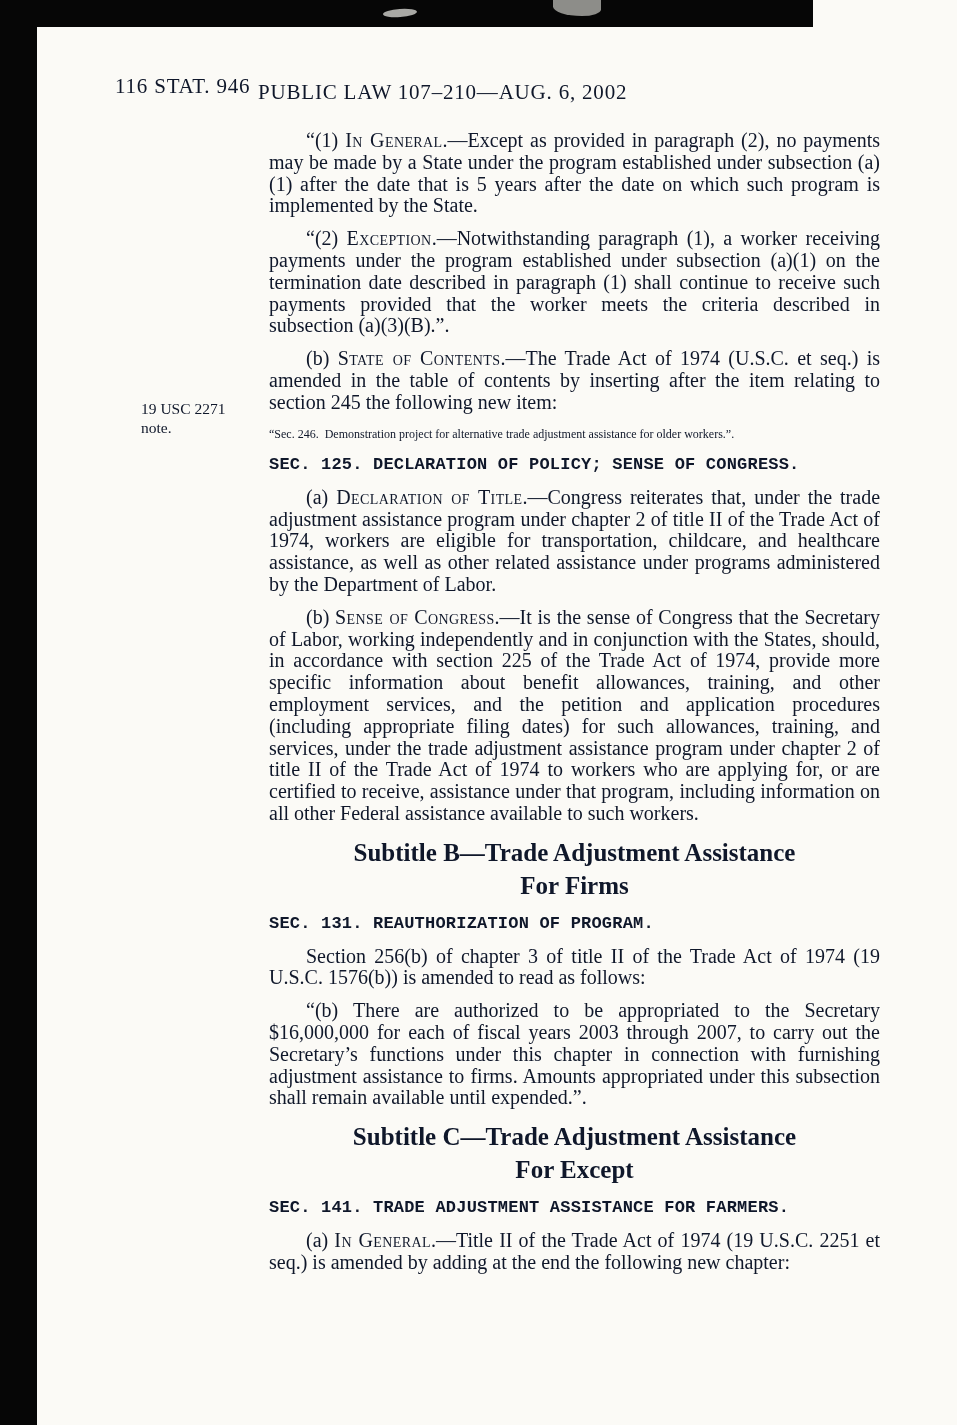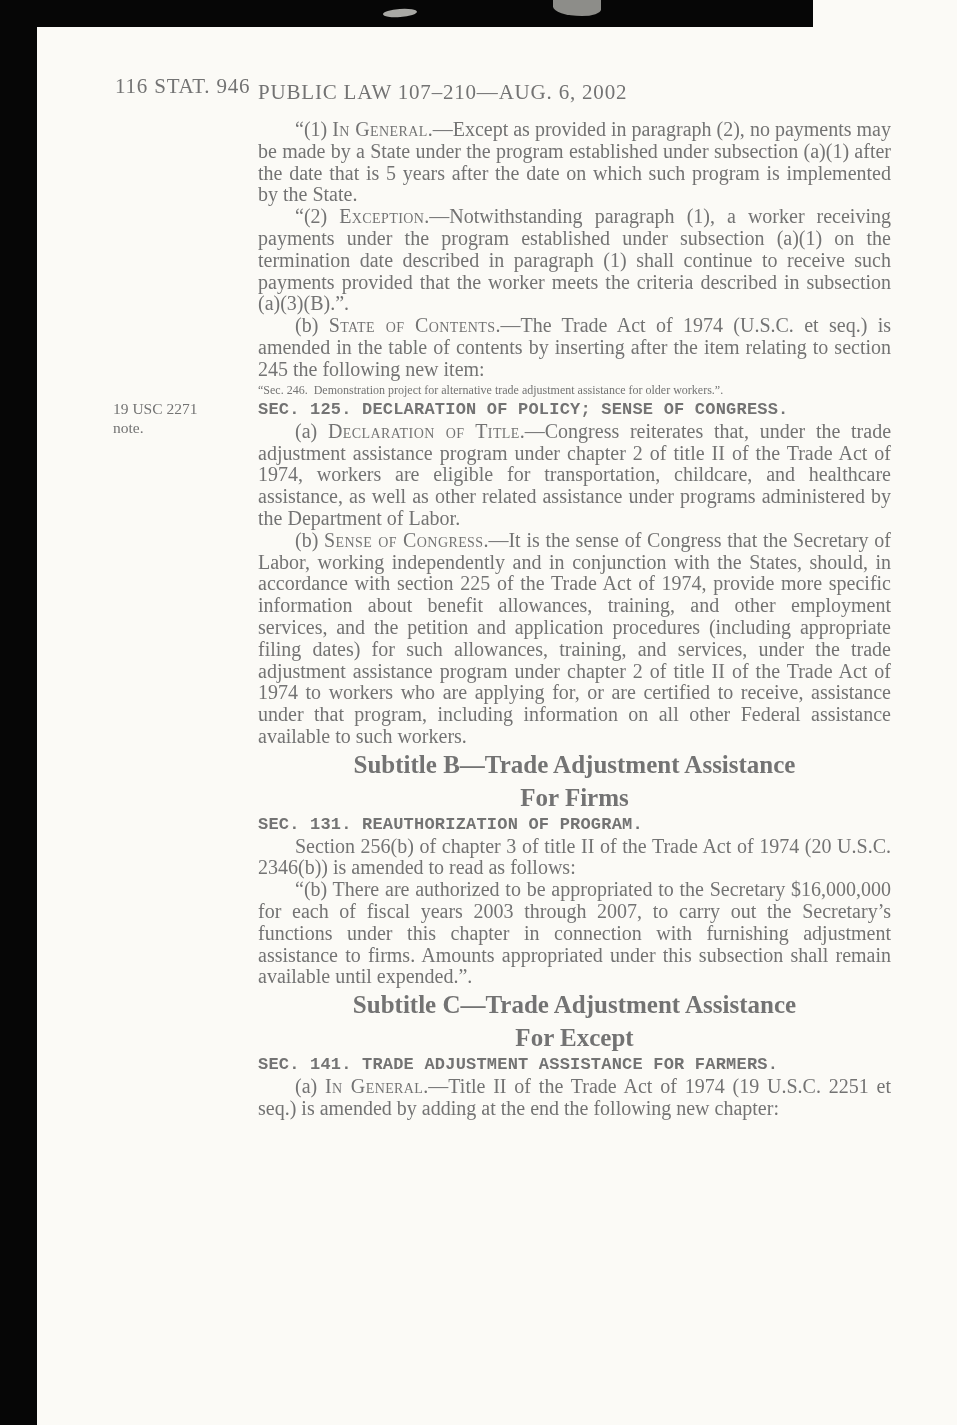--- a/index.html
+++ b/index.html
@@ -6,21 +6,21 @@
     margin: 0;
     padding: 0;
     background: #ffffff;
   }
   .page {
     position: relative;
     width: 957px;
     height: 1425px;
     background: #fbfaf6;
     font-family: "Liberation Serif", "DejaVu Serif", serif;
-    color: #737373;
+    color: #0f172a;
     overflow: hidden;
   }
   
   .bar-left {
     position: absolute;
     left: 0; top: 0;
     width: 37px; height: 1425px;
     background: #060606;
   }
   .bar-top {
@@ -62,31 +62,31 @@
   }
   
   .margin-note {
     position: absolute;
     left: 113px; top: 434px;
     width: 135px;
     font-size: 15.5px;
     line-height: 18.5px;
     text-align: left;
   }
-  .mn-line { display: block; }
+  .mn-line { display: block; margin-left: 28px; }
   
   .content {
     position: absolute;
     top: 119px; left: 258px;
     width: 633px;
     font-size: 20px;
     line-height: 21.8px;
     text-align: justify;
   }
-  .content p { margin: 0; }
+  .content p { margin: 11px; }
   .q { margin-left: 38px; text-indent: 37px; }     
   .m { text-indent: 37px; }                        
   .sc { font-variant: small-caps; letter-spacing: 0.4px; }
   .note {
     font-size: 12px;
     line-height: 18.5px;
     margin: 10px 0 8px 0;
     padding-left: 90px;
     text-indent: -90px;
     text-align: left;
@@ -140,21 +140,21 @@
     <p class="sec-h">SEC. 125. DECLARATION OF POLICY; SENSE OF CONGRESS.</p>
 
     <p class="m"><span>(a) </span><span class="sc">Declaration of Title</span><span>.—Congress reiterates that, under the trade adjustment assistance program under chapter 2 of title II of the Trade Act of 1974, workers are eligible for transportation, childcare, and healthcare assistance, as well as other related assistance under programs administered by the Department of Labor.</span></p>
 
     <p class="m"><span>(b) </span><span class="sc">Sense of Congress</span><span>.—It is the sense of Congress that the Secretary of Labor, working independently and in conjunction with the States, should, in accordance with section 225 of the Trade Act of 1974, provide more specific information about benefit allowances, training, and other employment services, and the petition and application procedures (including appropriate filing dates) for such allowances, training, and services, under the trade adjustment assistance program under chapter 2 of title II of the Trade Act of 1974 to workers who are applying for, or are certified to receive, assistance under that program, including information on all other Federal assistance available to such workers.</span></p>
 
     <p class="subtitle"><span>Subtitle B—Trade Adjustment Assistance</span><br><span>For Firms</span></p>
 
     <p class="sec-h">SEC. 131. REAUTHORIZATION OF PROGRAM.</p>
 
-    <p class="m">Section 256(b) of chapter 3 of title II of the Trade Act of 1974 (20 U.S.C. 2346(b)) is amended to read as follows:</p>
+    <p class="m">Section 256(b) of chapter 3 of title II of the Trade Act of 1974 (19 U.S.C. 1576(b)) is amended to read as follows:</p>
 
     <p class="m">“(b) There are authorized to be appropriated to the Secretary $16,000,000 for each of fiscal years 2003 through 2007, to carry out the Secretary’s functions under this chapter in connection with furnishing adjustment assistance to firms. Amounts appropriated under this subsection shall remain available until expended.”.</p>
 
     <p class="subtitle"><span>Subtitle C—Trade Adjustment Assistance</span><br><span>For Except</span></p>
 
     <p class="sec-h">SEC. 141. TRADE ADJUSTMENT ASSISTANCE FOR FARMERS.</p>
 
     <p class="m"><span>(a) </span><span class="sc">In General</span><span>.—Title II of the Trade Act of 1974 (19 U.S.C. 2251 et seq.) is amended by adding at the end the following new chapter:</span></p>
 
   </div>

